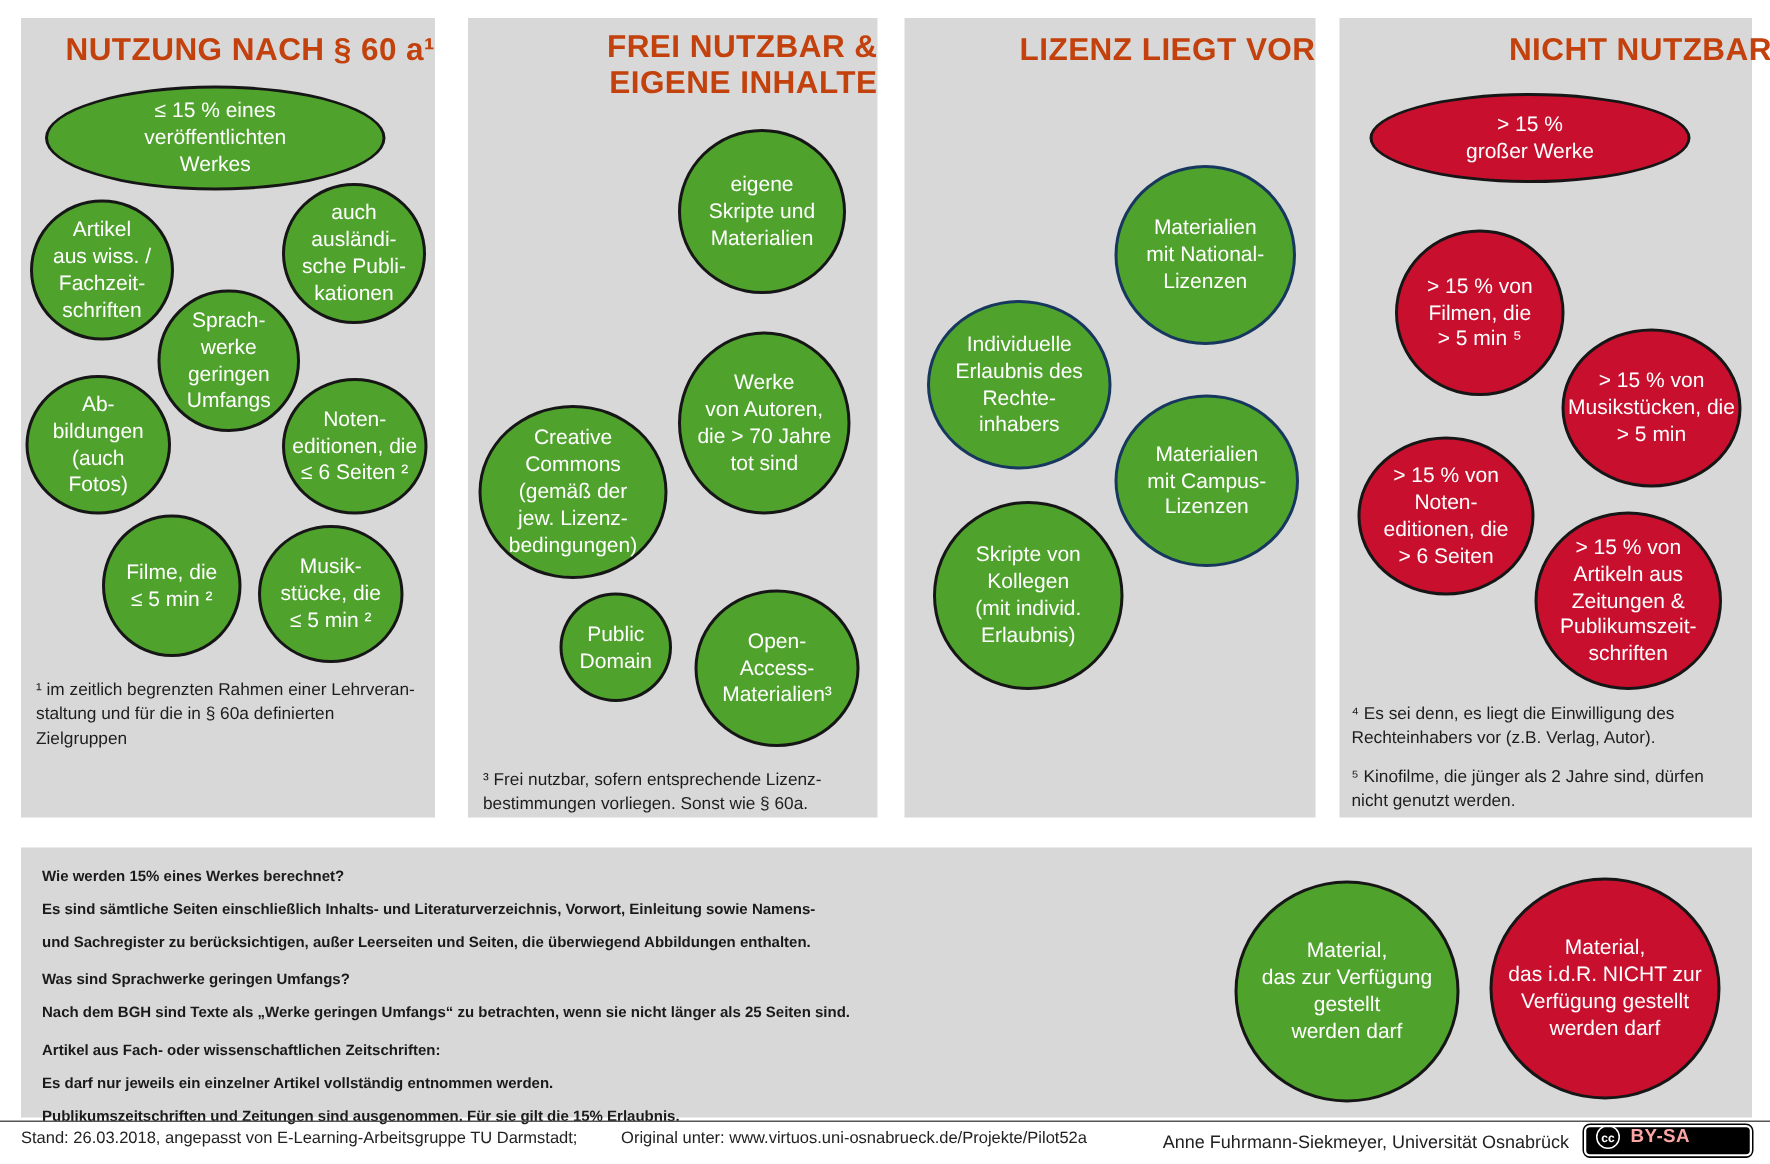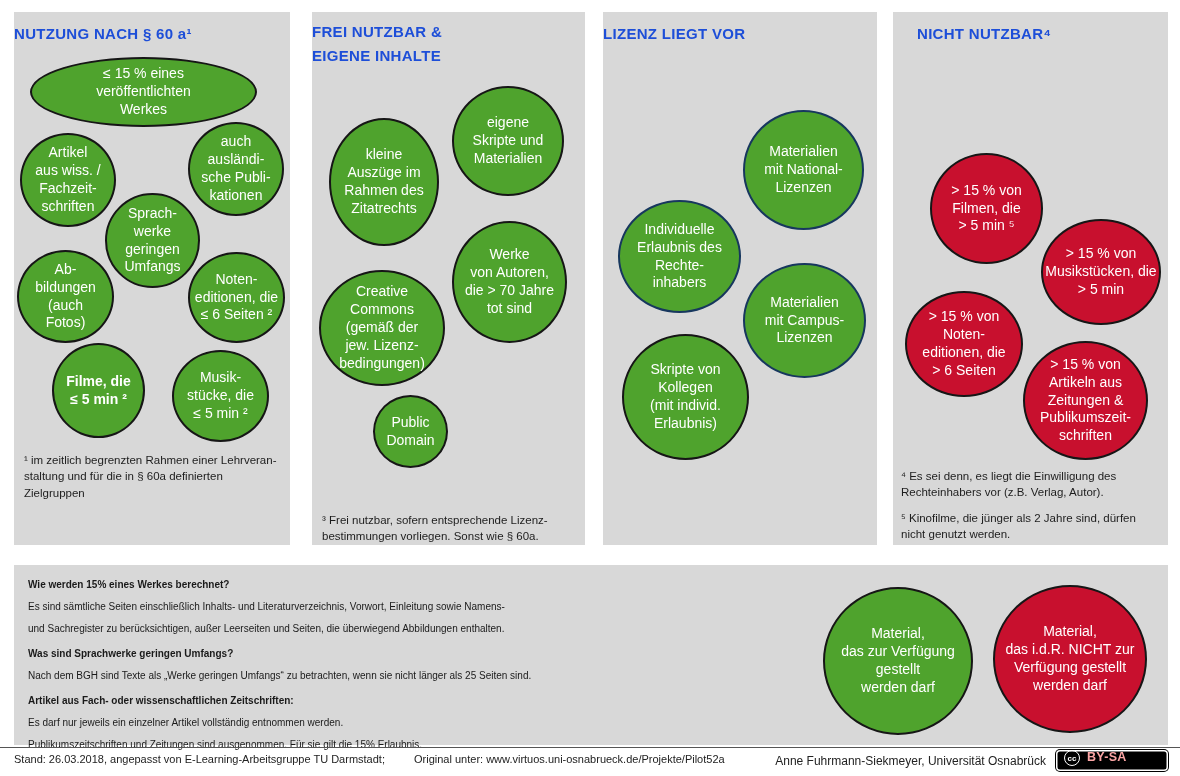--- a/index.html
+++ b/index.html
@@ -2,39 +2,39 @@
 <html><head>
 <meta charset="utf-8">
 <style>
   html,body { margin:0; padding:0; background:#ffffff; }
   .canvas {
     position:relative; width:1180px; height:776px; background:#ffffff;
     font-family:"Liberation Sans", sans-serif; overflow:hidden; color:#1a1a1a;
   }
   .panel { position:absolute; background:#d8d8d8; }
   .col-title {
-    position:absolute; text-align:left; font-weight:bold; font-size:15px;
-    color:#1d4ed8; white-space:pre-line; line-height:24px; letter-spacing:0.3px;
+    position:absolute; text-align:right; font-weight:bold; font-size:21px;
+    color:#c2410c; white-space:pre-line; line-height:24px; letter-spacing:0.3px;
   }
   .bubble {
     position:absolute; display:flex; align-items:center; justify-content:center;
     text-align:center; color:#ffffff; border-radius:50%; white-space:pre-line;
     font-size:14px; line-height:1.28; border:2px solid #161616; box-sizing:border-box;
     padding:2px;
   }
   .green { background:#4fa32d; }
   .red   { background:#c8102e; }
   .navy-border { border-color:#17375e; }
   .footnote {
     position:absolute; font-size:11.5px; color:#1d1d1d; line-height:1.42;
     white-space:pre-line;
   }
   .info-block { position:absolute; left:28px; top:574px; width:800px; font-size:10px; line-height:22px; }
   .info-q { font-weight:bold; margin-top:3px; white-space:pre-line; }
-  .info-a { white-space:pre-line; }
+  .info-a { white-space:pre-line;font-weight:bold; }
   .footer-rule { position:absolute; left:0; top:747px; width:1180px; height:1px; background:#555; }
   .footer-left { position:absolute; left:14px; top:753px; font-size:11px; color:#222; }
   .footer-left .orig { margin-left:26px; }
   .footer-author { position:absolute; right:134px; top:754px; font-size:12px; color:#222; }
   .cc-badge {
     position:absolute; left:1056px; top:750px; width:112px; height:21px;
     background:#000; border-radius:4px; display:flex; align-items:flex-start;
     padding:0 8px; box-sizing:border-box; box-shadow:inset 0 0 0 1.5px #fff, 0 0 0 1px #000;
   }
   .cc-circle {
@@ -76,66 +76,67 @@
 werke
 geringen
 Umfangs</div>
   <div class="bubble green" style="left:17px; top:250px; width:97px; height:93px;">Ab-
 bildungen
 (auch
 Fotos)</div>
   <div class="bubble green" style="left:188px; top:252px; width:97px; height:91px;">Noten-
 editionen, die
 ≤ 6 Seiten ²</div>
-  <div class="bubble green" style="left:52px; top:343px; width:93px; height:95px;font-weight:bold;">Filme, die
+  <div class="bubble green" style="left:68px; top:343px; width:93px; height:95px;">Filme, die
 ≤ 5 min ²</div>
   <div class="bubble green" style="left:172px; top:350px; width:97px; height:92px;">Musik-
 stücke, die
 ≤ 5 min ²</div>
 
   <div class="footnote" style="left:24px; top:452px; width:256px;">¹ im zeitlich begrenzten Rahmen einer Lehrveran-
 staltung und für die in § 60a definierten Zielgruppen</div>
 
-  <div class="bubble green" style="left:329px; top:118px; width:110px; height:128px;">kleine
-Auszüge im
-Rahmen des
-Zitatrechts</div>
   <div class="bubble green" style="left:452px; top:86px; width:112px; height:110px;">eigene
 Skripte und
 Materialien</div>
   <div class="bubble green" style="left:452px; top:221px; width:115px; height:122px;">Werke
 von Autoren,
 die &gt; 70 Jahre
 tot sind</div>
   <div class="bubble green" style="left:319px; top:270px; width:126px; height:116px;">Creative
 Commons
 (gemäß der
 jew. Lizenz-
 bedingungen)</div>
   <div class="bubble green" style="left:373px; top:395px; width:75px; height:73px;">Public
 Domain</div>
+  <div class="bubble green" style="left:463px; top:393px; width:110px; height:105px;">Open-
+Access-
+Materialien³</div>
 
   <div class="footnote" style="left:322px; top:512px; width:256px;">³ Frei nutzbar, sofern entsprechende Lizenz-
 bestimmungen vorliegen. Sonst wie § 60a.</div>
 
   <div class="bubble green navy-border" style="left:743px; top:110px; width:121px; height:120px;">Materialien
 mit National-
 Lizenzen</div>
   <div class="bubble green navy-border" style="left:618px; top:200px; width:123px; height:113px;">Individuelle
 Erlaubnis des
 Rechte-
 inhabers</div>
   <div class="bubble green navy-border" style="left:743px; top:263px; width:123px; height:115px;">Materialien
 mit Campus-
 Lizenzen</div>
   <div class="bubble green" style="left:622px; top:334px; width:127px; height:126px;">Skripte von
 Kollegen
 (mit individ.
 Erlaubnis)</div>
 
+  <div class="bubble red" style="left:913px; top:62px; width:214px; height:60px;">&gt; 15 %
+großer Werke</div>
   <div class="bubble red" style="left:930px; top:153px; width:113px; height:111px;">&gt; 15 % von
 Filmen, die
 &gt; 5 min ⁵</div>
   <div class="bubble red" style="left:1041px; top:219px; width:120px; height:106px;">&gt; 15 % von
 Musikstücken, die
 &gt; 5 min</div>
   <div class="bubble red" style="left:905px; top:291px; width:118px; height:106px;">&gt; 15 % von
 Noten-
 editionen, die
 &gt; 6 Seiten</div>

